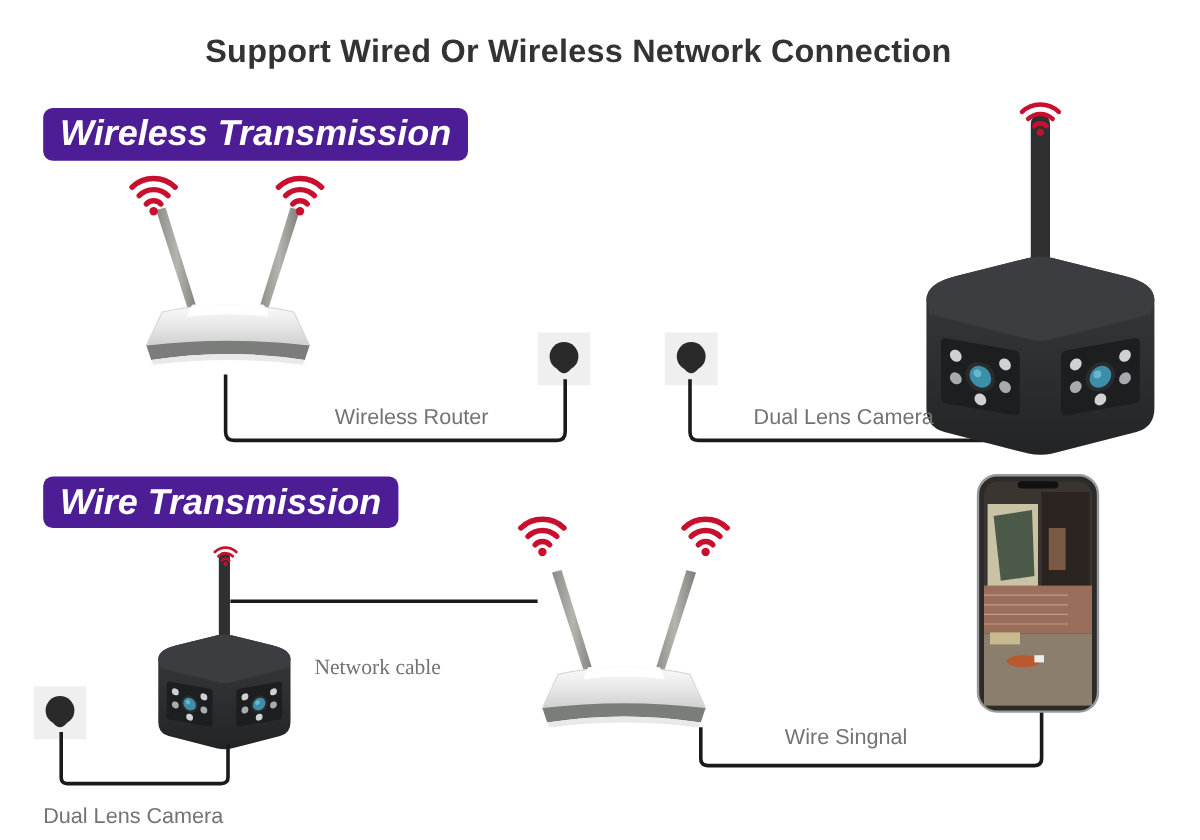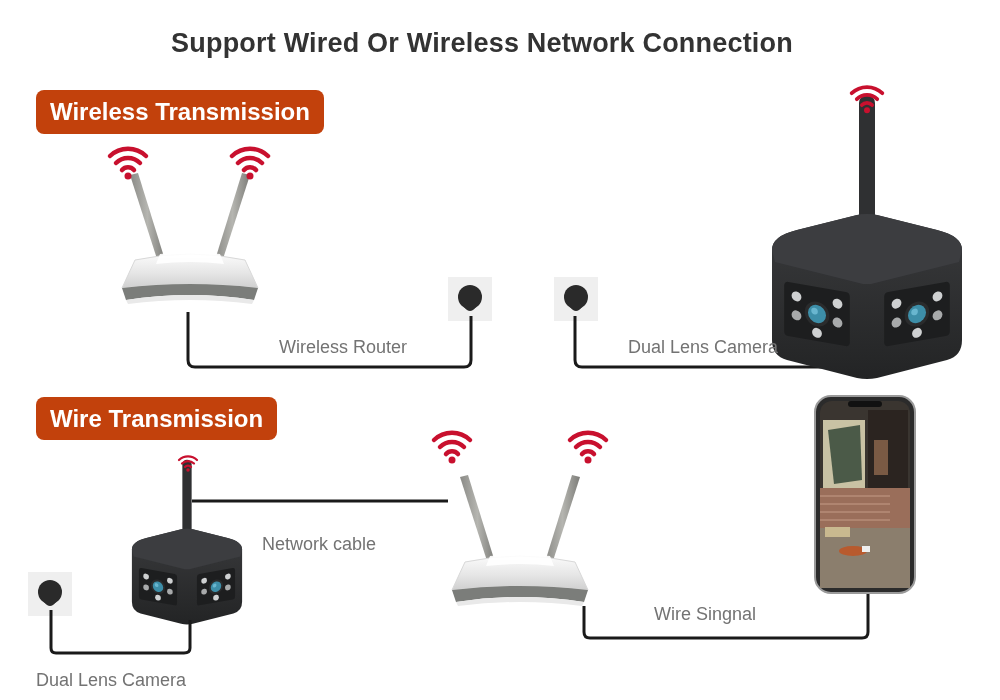--- a/index.html
+++ b/index.html
@@ -1,19 +1,19 @@
 <!DOCTYPE html>
 <html><head>
 <meta charset="utf-8">
 <style>
   html, body { margin:0; padding:0; background:#ffffff; }
   body { width:1000px; height:700px; position:relative; overflow:hidden; font-family:"Liberation Sans", sans-serif; }
   .abs { position:absolute; }
   .title { left:0; top:28px; width:964px; text-align:center; font-size:27px; font-weight:bold; color:#333333; letter-spacing:0.2px; }
-  .badge { background:#c2410c; color:#ffffff; font-weight:bold; font-size:24px; border-radius:8px; padding:0 14px; height:44px; line-height:44px; white-space:nowrap; }
+  .badge { background:#4c1d95; color:#ffffff; font-weight:bold; font-size:30px; border-radius:8px; padding:0 14px; height:44px; line-height:44px; white-space:nowrap;font-style:italic; }
   .label { font-size:18px; color:#737373; white-space:nowrap; }
   svg.layer { position:absolute; left:0; top:0; }
 </style>
 </head>
 <body>
 
 <div class="abs title">Support Wired Or Wireless Network Connection</div>
 
 <div class="abs badge" style="left:36px; top:90px;">Wireless Transmission</div>
 <div class="abs badge" style="left:36px; top:397px; height:43px; line-height:43px;">Wire Transmission</div>
@@ -173,15 +173,15 @@
     <rect x="820" y="528" width="90" height="60" fill="#8b7e6d"></rect>
     <rect x="825" y="527" width="25" height="10" fill="#c9b98f"></rect>
     <ellipse cx="853" cy="551" rx="14" ry="5" fill="#b85a2e"></ellipse>
     <rect x="862" y="546" width="8" height="6" fill="#eeeeee"></rect>
     <rect x="848" y="401" width="34" height="6" rx="3" fill="#111"></rect>
   </g>
 </svg>
 
 <div class="abs label" style="left:279px; top:337px;">Wireless Router</div>
 <div class="abs label" style="left:628px; top:337px;">Dual Lens Camera</div>
-<div class="abs label" style="left:262px; top:534px;">Network cable</div>
+<div class="abs label" style="left:262px; top:546px;font-family:Liberation Serif, serif;">Network cable</div>
 <div class="abs label" style="left:654px; top:604px;">Wire Singnal</div>
 <div class="abs label" style="left:36px; top:670px;">Dual Lens Camera</div>
 
 </body></html>

